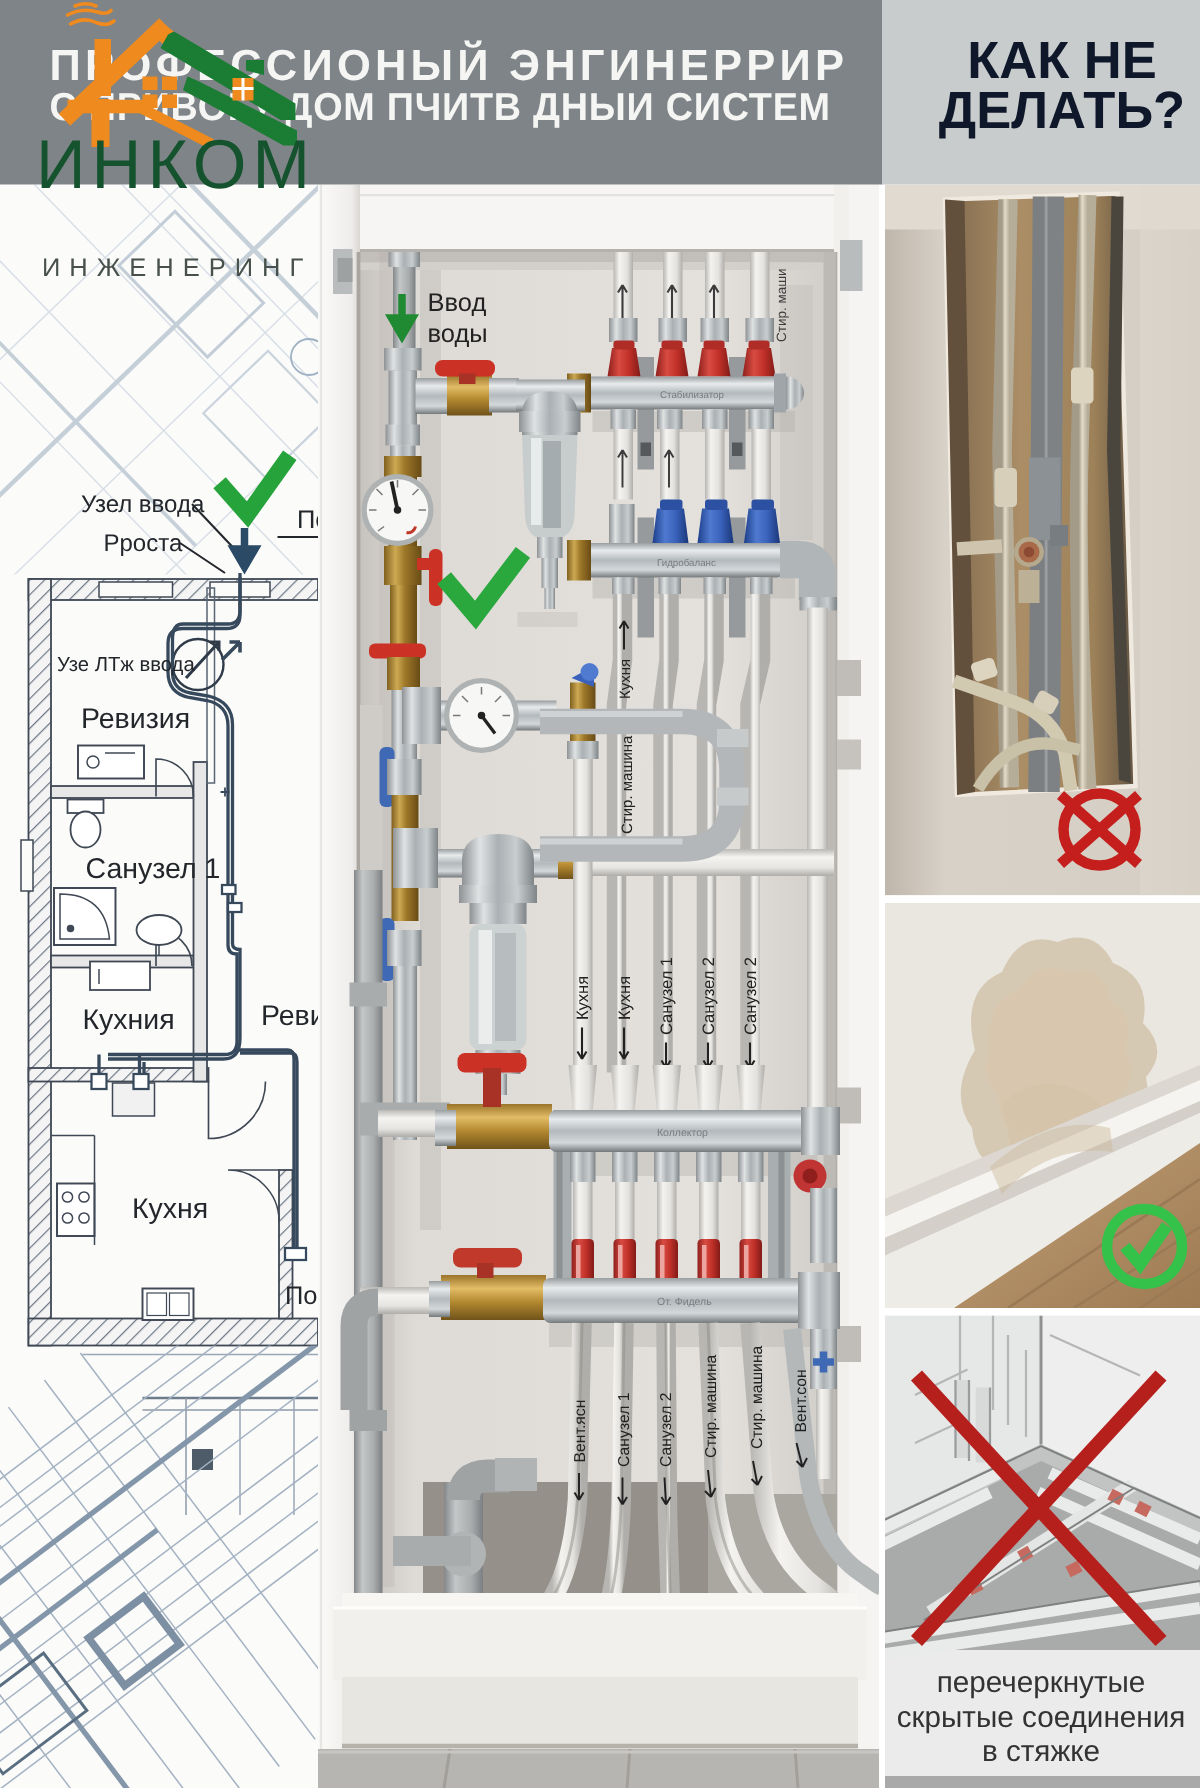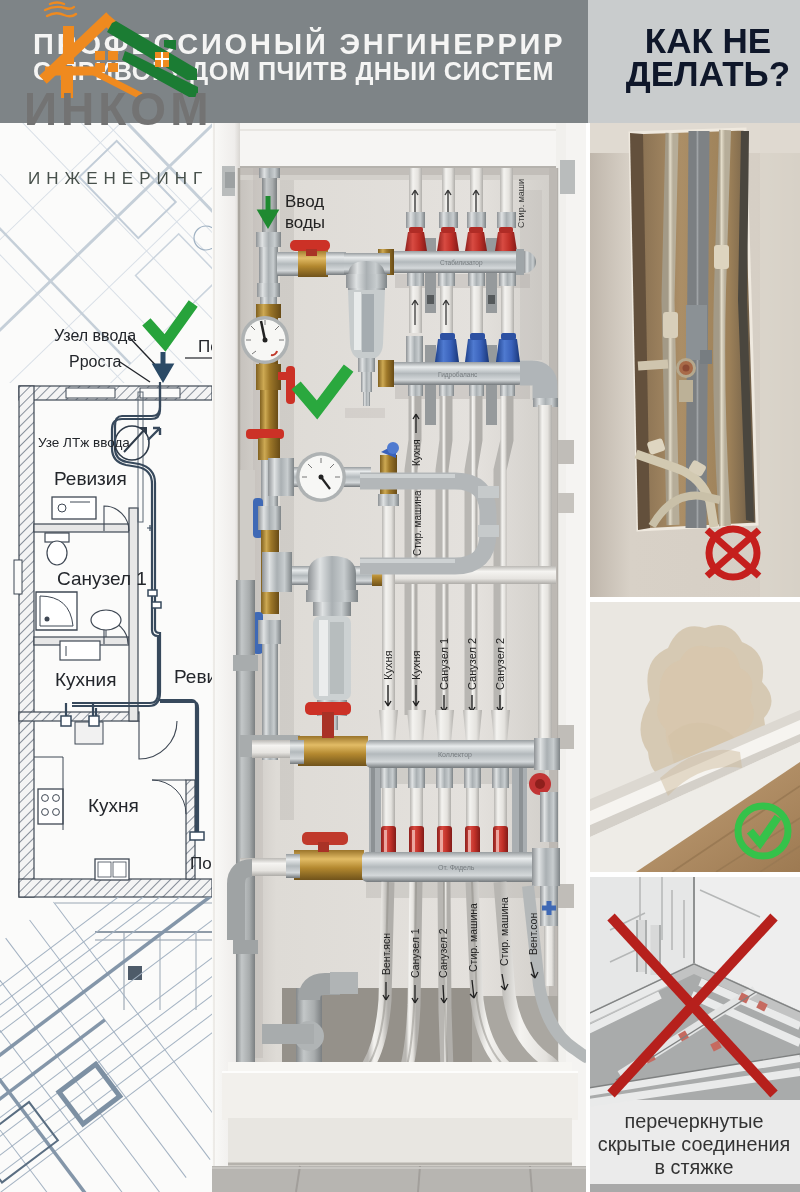--- a/index.html
+++ b/index.html
@@ -884,16 +884,16 @@
     <path d="M125,51 L132,54 L198,87 L198,97 L189,97 L122,60 Z"></path>
   </g>
 
   <g>
     <rect x="155" y="52" width="14" height="15" fill="#ef8a1f"></rect>
     <line x1="162" y1="52" x2="162" y2="67" stroke="#fff" stroke-width="2"></line>
     <line x1="155" y1="59" x2="169" y2="59" stroke="#fff" stroke-width="2"></line>
   </g>
 </svg>
 
-<div class="abs" style="left:24px;top:82px;font-size:46px;font-weight:bold;color:#737373;letter-spacing:4px;text-align:center;">ИНКОМ</div>
+<div class="abs" style="left:24px;top:82px;font-size:46px;font-weight:normal;color:#14532d;letter-spacing:4px;text-align:center;">ИНКОМ</div>
 
 <div class="abs" style="left:28px;top:127px;font-size:17px;color:#47504b;letter-spacing:6px;margin-top:42px;">ИНЖЕНЕРИНГ</div>
 </div>
 
 </body></html>

